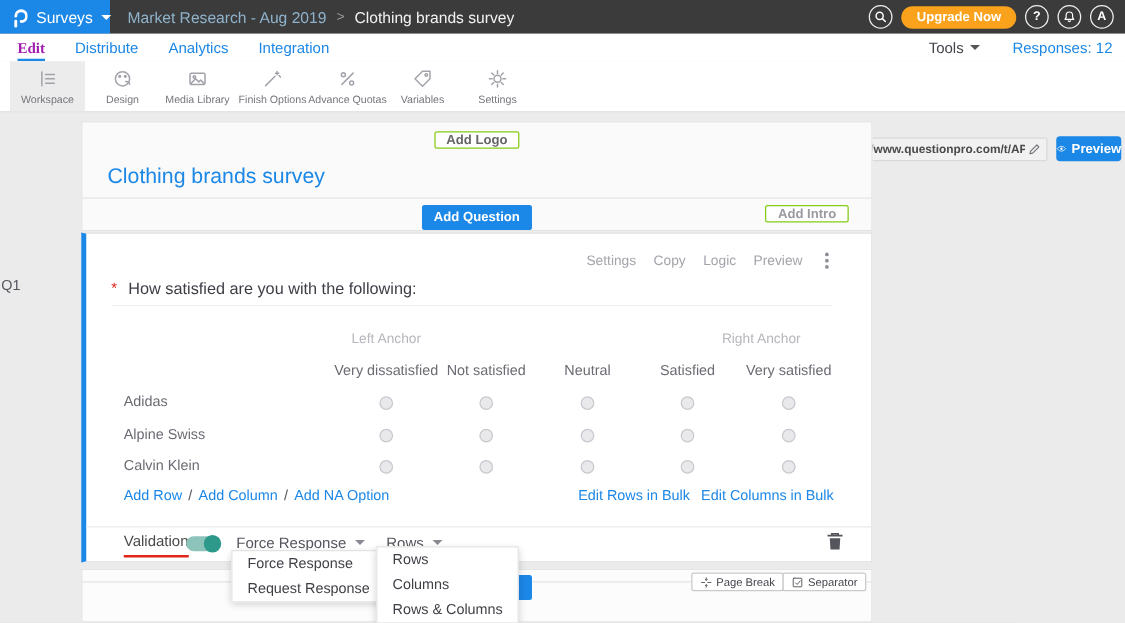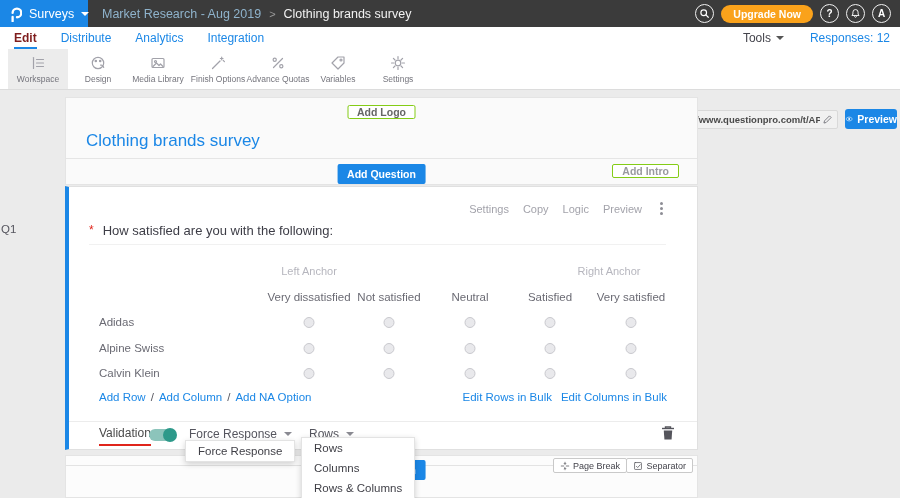--- a/index.html
+++ b/index.html
@@ -23,21 +23,21 @@
                 display:flex; align-items:center; justify-content:center; color:#fff;
                 font-size:10px; font-weight:bold; cursor:pointer; }
   .upgrade { height:18px; background:#faa21b; border-radius:9px; color:#fff; font-size:10.5px;
              font-weight:bold; display:flex; align-items:center; padding:0 12px; cursor:pointer; }
 
   
   .menubar { position:absolute; top:27px; left:0; width:900px; height:22px; background:#fff;
              display:flex; align-items:stretch; padding-left:14px; }
   .menu-item { font-size:12px; color:#1b87e6; display:flex; align-items:center; margin-right:24px;
                cursor:pointer; border-bottom:2px solid transparent; padding-top:2px; }
-  .menu-item.active { color:#7f1d1d; font-weight:bold; border-bottom-color:#1b87e6; }
+  .menu-item.active { color:#a21caf; font-weight:bold; border-bottom-color:#1b87e6;font-family:Liberation Serif, serif; }
   .menubar-right { margin-left:auto; display:flex; align-items:center; gap:26px; padding-right:10px; }
   .tools { font-size:12px; color:#44444c; display:flex; align-items:center; gap:5px; cursor:pointer; }
   .responses { font-size:12px; color:#1b87e6; cursor:pointer; }
 
   
   .toolbar { position:absolute; top:49px; left:0; width:900px; height:41px; background:#fff;
              border-bottom:1px solid #dcdcdc; display:flex; padding-left:8px; }
   .tool-item { width:60px; display:flex; flex-direction:column; align-items:center;
                justify-content:center; gap:2px; cursor:pointer; }
   .tool-item.active { background:#ececec; }
@@ -329,20 +329,21 @@
       <svg width="10" height="10" viewBox="0 0 16 16">
         <rect x="2.5" y="2.5" width="11" height="11" rx="1"></rect>
           <path d="M5.5 8.5l2 2 4-4.5"></path>
       </svg>
       <span>Separator</span>
     </span>
   </div>
 
   <div class="dropdown" style="left:185px; top:440px; min-width:101px;">
     <div class="dropdown-item">Force Response</div>
+    <div class="dropdown-item">Request Response</div>
   </div>
   <div class="dropdown" style="left:301px; top:437px; min-width:103px;">
     <div class="dropdown-item">Rows</div>
     <div class="dropdown-item">Columns</div>
     <div class="dropdown-item">Rows &amp; Columns</div>
   </div>
 
 </div>
 
 </body></html>

